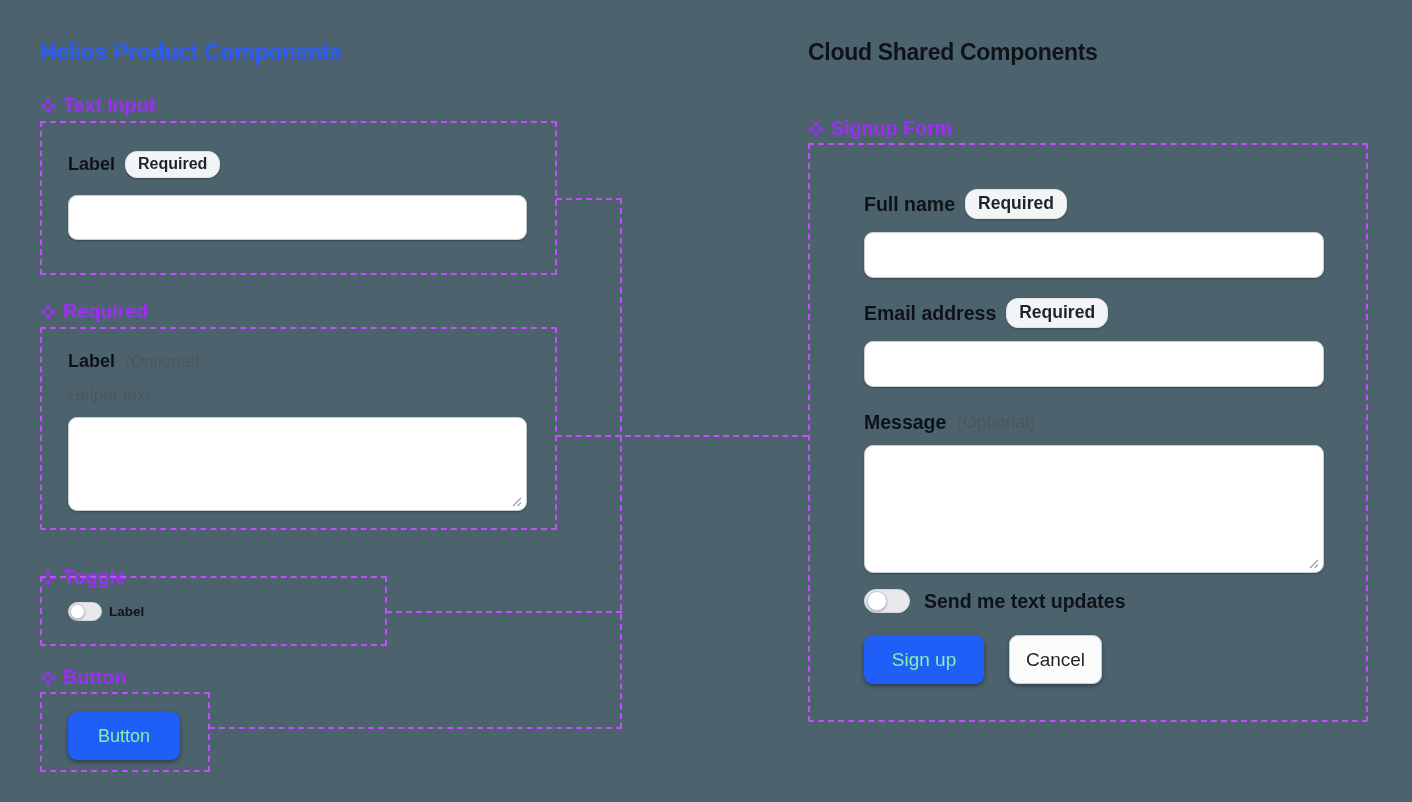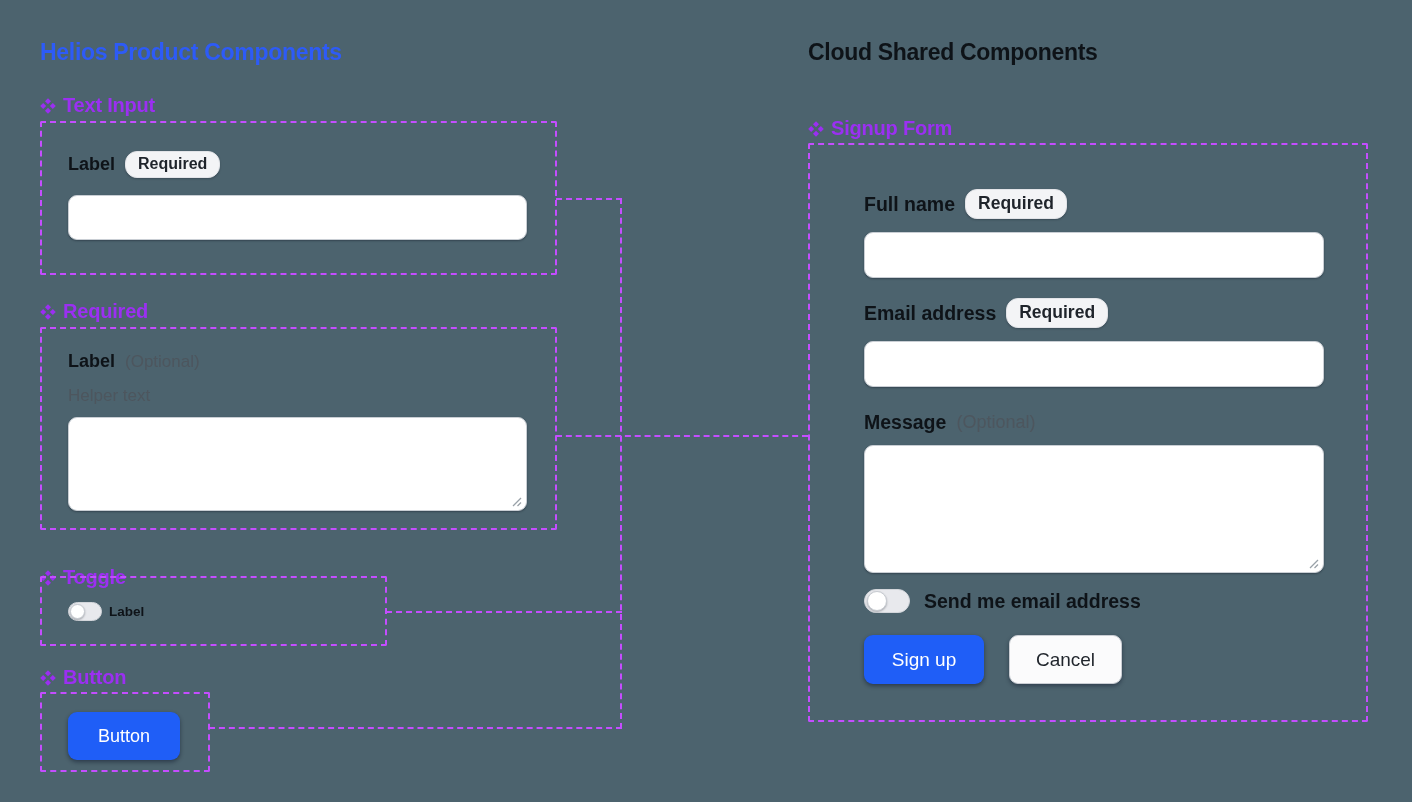--- a/index.html
+++ b/index.html
@@ -64,21 +64,21 @@
   .knob{
     position:absolute;background:#FFFFFF;border:1px solid #C7CBD1;border-radius:50%;
     box-sizing:border-box;box-shadow:0 1px 2px rgba(10,15,25,0.3);
   }
   .btn{
     position:absolute;display:flex;align-items:center;justify-content:center;
     border-radius:9px;font-weight:400;cursor:pointer;box-sizing:border-box;
     border:none;
   }
   .btn.primary{
-    background:var(--blue);color:#ffffff;
+    background:var(--blue);color:#86efac;
     box-shadow:0 2px 4px rgba(5,10,30,0.45);
   }
   .btn.secondary{
     background:#FBFBFC;color:#1F242B;border:1px solid #C9CDD3;
     box-shadow:0 2px 4px rgba(5,10,30,0.4);
   }
   .row{position:absolute;display:flex;align-items:center;gap:10px;white-space:nowrap;}
 </style>
 </head>
 <body>
@@ -207,19 +207,19 @@
     <svg class="grip" style="left:497px;top:412px;" width="12" height="12" viewBox="0 0 12 12">
       <g stroke="#99A1A8" stroke-width="1.3">
         <line x1="11" y1="3" x2="3" y2="11"></line>
         <line x1="11" y1="7.5" x2="7.5" y2="11"></line>
       </g>
     </svg>
 
     <div class="toggle" style="left:54px;top:444px;width:46px;height:24px;">
       <div class="knob" style="left:2px;top:1px;width:20px;height:20px;"></div>
     </div>
-    <div class="lbl" style="position:absolute;left:114px;top:445px;font-size:19.5px;">Send me email address</div>
+    <div class="lbl" style="position:absolute;left:114px;top:445px;font-size:19.5px;">Send me text updates</div>
 
     <button class="btn primary" style="left:54px;top:490px;width:120px;height:49px;font-size:19px;">Sign up</button>
-    <button class="btn secondary" style="left:199px;top:490px;width:113px;height:49px;font-size:19px;">Cancel</button>
+    <button class="btn secondary" style="left:199px;top:490px;width:93px;height:49px;font-size:19px;">Cancel</button>
   </div>
 
 </div>
 
 </body></html>

